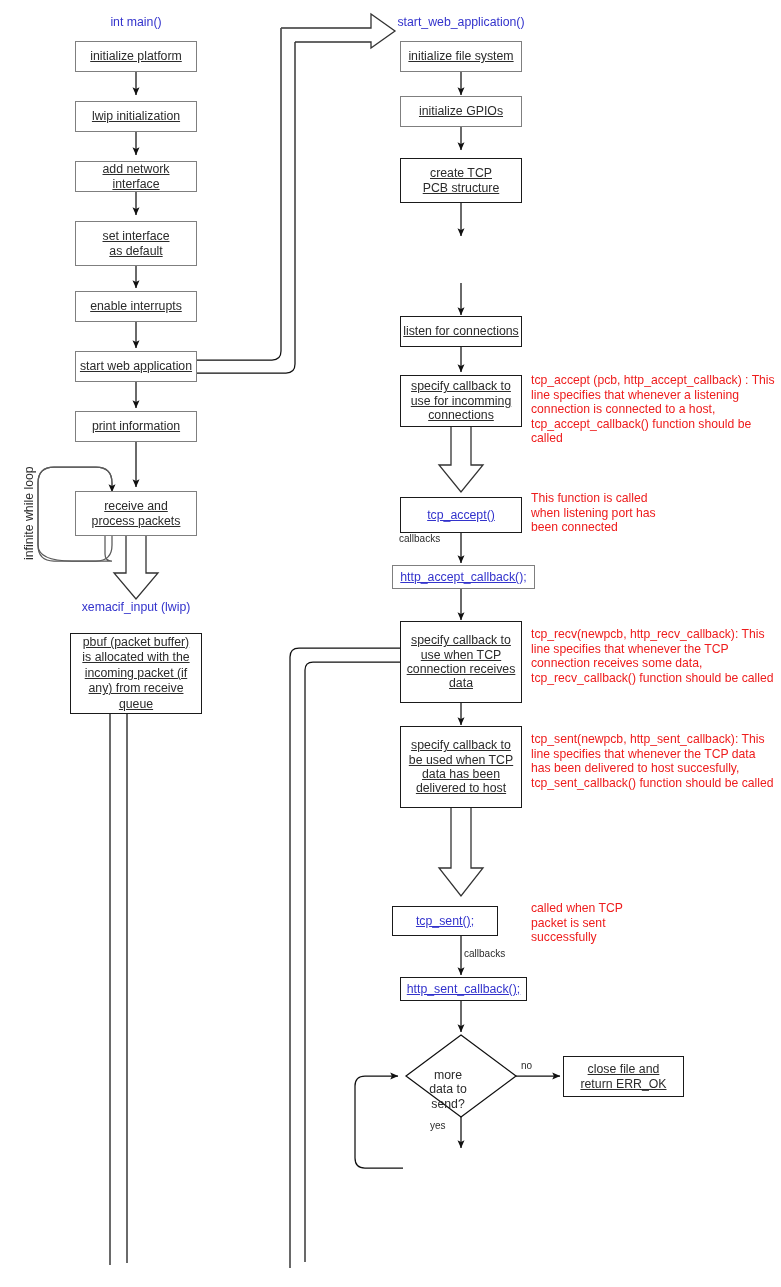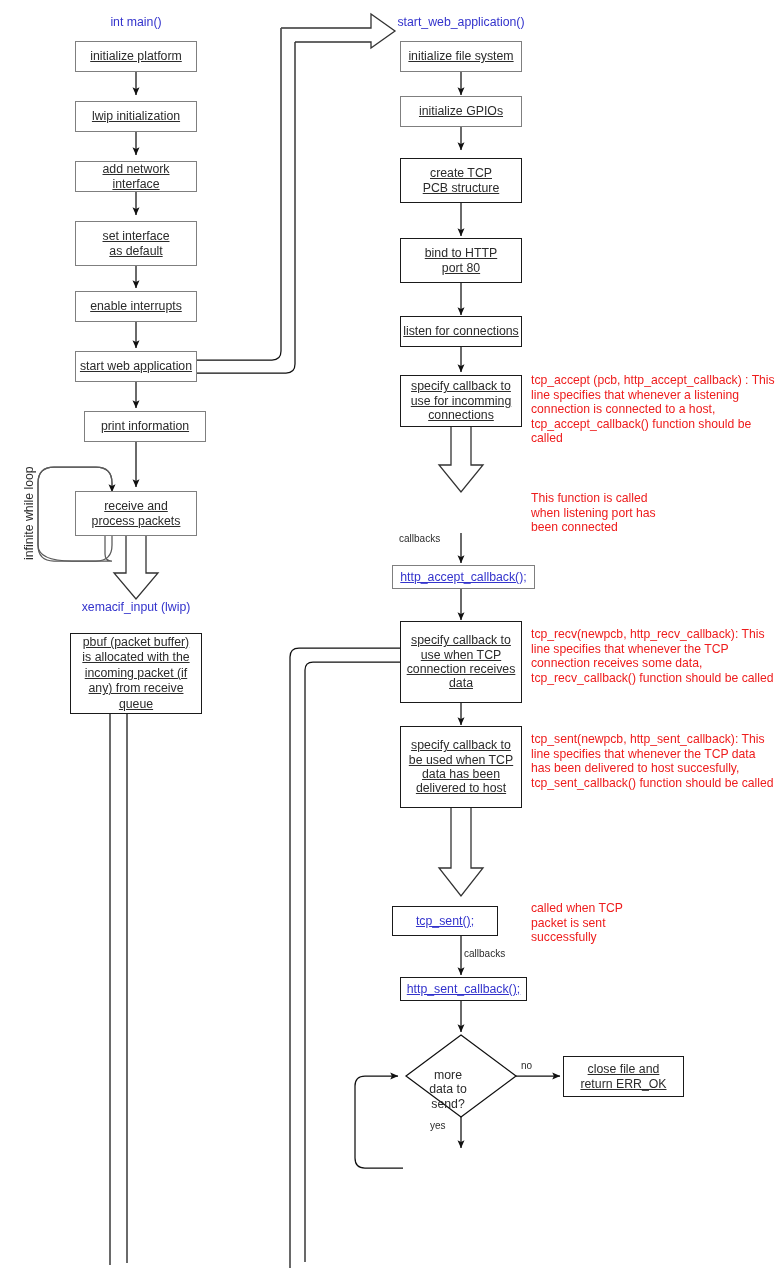--- a/index.html
+++ b/index.html
@@ -160,21 +160,21 @@
 
   <div class="node" style="left:75px; top:161px; width:122px; height:31px;">add network interface</div>
 
   <div class="node" style="left:75px; top:221px; width:122px; height:45px; white-space:pre-line;">set interface
 as default</div>
 
   <div class="node" style="left:75px; top:291px; width:122px; height:31px;">enable interrupts</div>
 
   <div class="node" style="left:75px; top:351px; width:122px; height:31px;">start web application</div>
 
-  <div class="node" style="left:84px; top:411px; width:122px; height:31px;">print information</div>
+  <div class="node" style="left:75px; top:411px; width:122px; height:31px;">print information</div>
 
   <div class="node" style="left:75px; top:491px; width:122px; height:45px; white-space:pre-line;">receive and
 process packets</div>
 
   <div class="rot-label" style="left:22px; top:560px;">infinite while loop</div>
 
   <div class="title" style="left:60px; top:600px; width:152px;">xemacif_input (lwip)</div>
 
   <div class="node black-border" style="left:70px; top:633px; width:132px; height:81px; white-space:pre-line; line-height:15.5px;">pbuf (packet buffer)
 is allocated with the
@@ -184,29 +184,28 @@
 
   <div class="title" style="left:385px; top:15px; width:152px;">start_web_application()</div>
 
   <div class="node" style="left:400px; top:41px; width:122px; height:31px;">initialize file system</div>
 
   <div class="node" style="left:400px; top:96px; width:122px; height:31px;">initialize GPIOs</div>
 
   <div class="node black-border" style="left:400px; top:158px; width:122px; height:45px; white-space:pre-line;">create TCP
 PCB structure</div>
 
-  <div class="node black-border" style="left:400px; top:238px; width:122px; height:45px; white-space:pre-line;">bind to HTTP
-port 80</div>
 
   <div class="node black-border" style="left:400px; top:316px; width:122px; height:31px;">listen for connections</div>
 
   <div class="node black-border" style="left:400px; top:375px; width:122px; height:52px; white-space:pre-line;">specify callback to
 use for incomming
 connections</div>
 
+  <div class="node black-border fn" style="left:400px; top:497px; width:122px; height:36px;">tcp_accept()</div>
 
   <div class="edge-label" style="left:399px; top:533px;">callbacks</div>
 
   <div class="node fn" style="left:392px; top:565px; width:143px; height:24px;">http_accept_callback();</div>
 
   <div class="node black-border" style="left:400px; top:621px; width:122px; height:82px; white-space:pre-line;">specify callback to
 use when TCP
 connection receives
 data</div>
 

